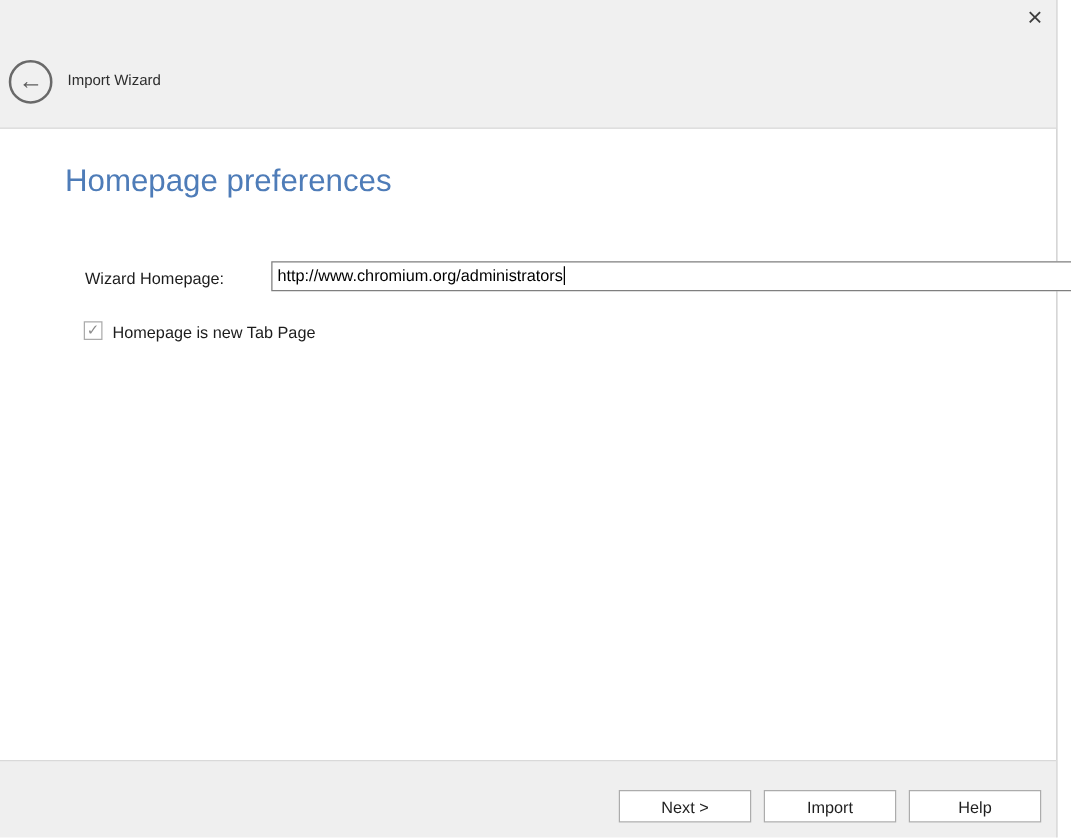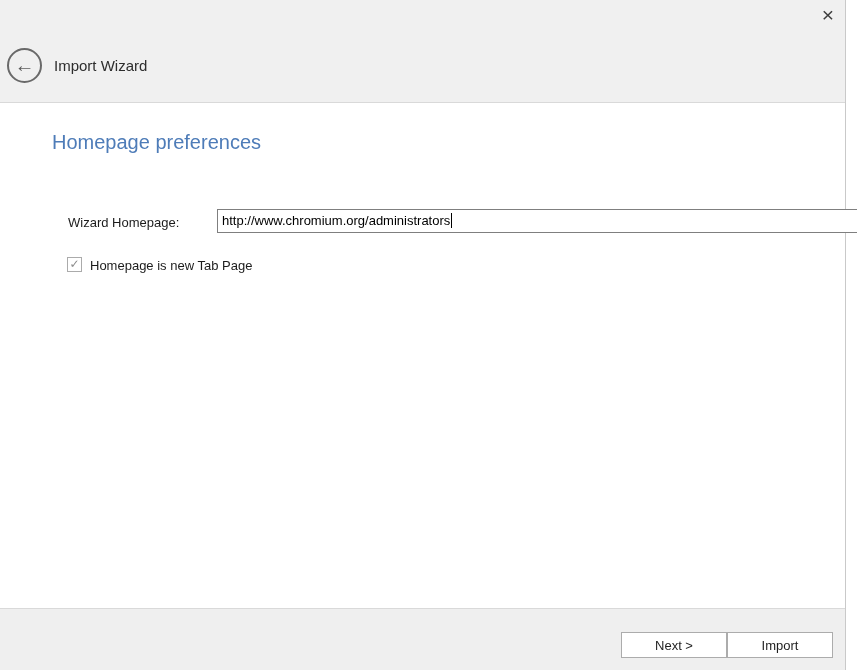--- a/index.html
+++ b/index.html
@@ -35,26 +35,26 @@
     border: 2px solid #696969; border-radius: 50%;
     background: transparent; cursor: pointer;
     display: flex; align-items: center; justify-content: center;
   }
   .back-arrow {
     font-size: 20px; line-height: 1; color: #5c5c5c;
     position: relative; top: -1px;
   }
   .header-title {
     position: absolute; left: 54px; top: 57px;
-    font-size: 15px; color: #2d2d2d;
+    font-size: 12px; color: #2d2d2d;
   }
   
   .heading {
     position: absolute; left: 52px; top: 131px;
-    font-size: 20px; font-weight: 400; color: #4e7cb8;
+    font-size: 25px; font-weight: 400; color: #4e7cb8;
   }
   .field-label {
     position: absolute; left: 68px; top: 215px;
     font-size: 13px; color: #1c1c1c;
   }
   .textbox {
     position: absolute; left: 217px; top: 209px;
     width: 696px; height: 24px;
     border: 1px solid #7f7f7f; background: #ffffff;
     font-size: 13px; line-height: 22px; color: #000000;
@@ -83,21 +83,21 @@
   }
   
   .footer {
     position: absolute; left: 0; top: 608px;
     width: 845px; height: 62px;
     background: #efefef;
     border-top: 1px solid #d9d9d9;
   }
   .footer-buttons {
     position: absolute; top: 23px; right: 12px;
-    display: flex; gap: 0;
+    display: flex; gap: 10px;
   }
   .btn {
     width: 106px; height: 26px;
     background: #ffffff;
     border: 1px solid #acacac;
     font-family: "Liberation Sans", "DejaVu Sans", sans-serif;
     font-size: 13px; color: #1f1f1f;
     cursor: pointer;
   }
 </style>
@@ -126,16 +126,17 @@
 
   <div class="checkbox">
     <span class="check-glyph">✓</span>
   </div>
   <div class="checkbox-label">Homepage is new Tab Page</div>
 
   <div class="footer">
     <div class="footer-buttons">
       <button class="btn">Next &gt;</button>
       <button class="btn">Import</button>
+      <button class="btn">Help</button>
     </div>
   </div>
 
 </div>
 
 </body></html>

